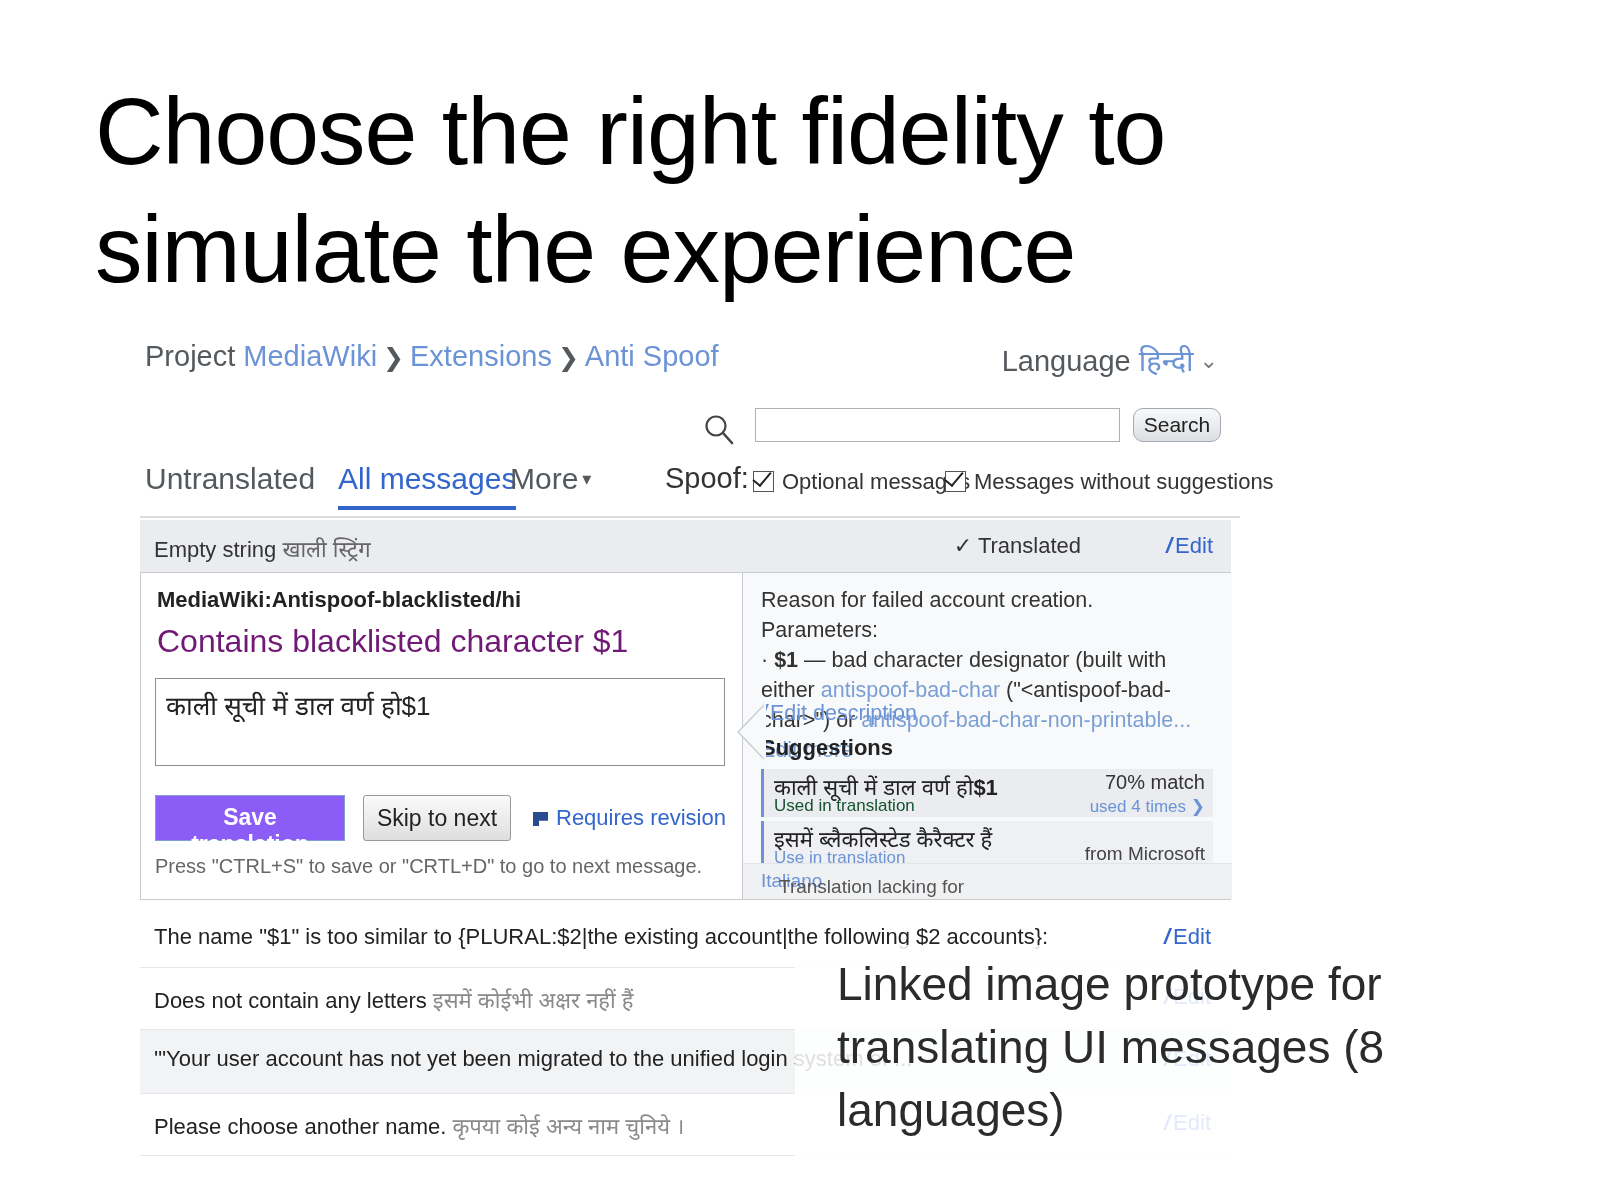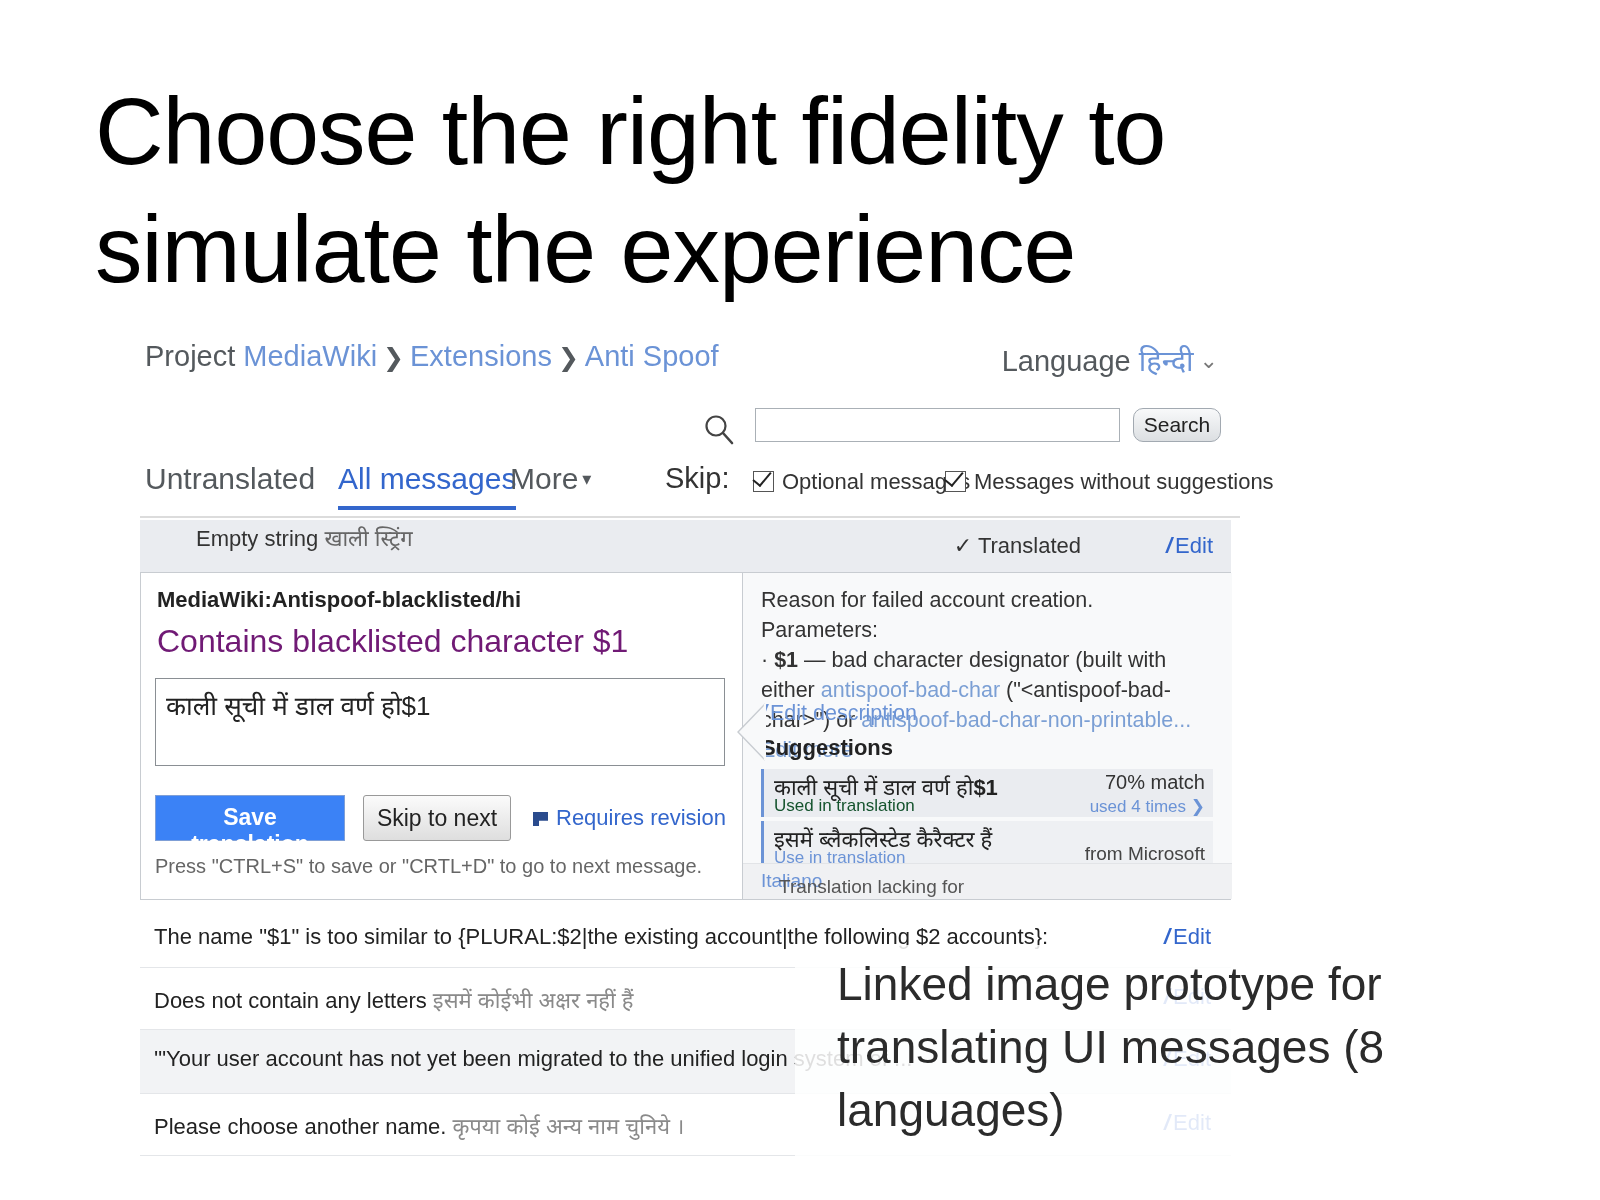--- a/index.html
+++ b/index.html
@@ -200,25 +200,24 @@
     left: 0px;
     top: 190px;
     width: 1091px;
     height: 52px;
     background: #eaecf0;
     border-bottom: 1px solid #dfe1e5;
   }
   .group-bar .gtitle {
     position: absolute;
     left: 14px;
-    top: 2px;
+    top: 13px;
     font-size: 22px;
     color: #333;
     white-space: nowrap;
-    margin-left: 42px;
   }
   .group-bar .gtitle .native { color: #666; }
   .group-bar .translated {
     position: absolute;
     right: 150px;
     top: 13px;
     font-size: 22px;
     color: #333;
     white-space: nowrap;
   }
@@ -305,21 +304,21 @@
     outline: none;
     overflow: hidden;
   }
   .btn-save {
     position: absolute;
     left: 14px;
     top: 222px;
     width: 190px;
     height: 46px;
     box-sizing: border-box;
-    background: #3b82f6;
+    background: #8b5cf6;
     border: 1px solid #7f9fd6;
     color: #ffffff;
     font-family: "Liberation Sans", sans-serif;
     font-weight: 700;
     font-size: 23px;
     cursor: pointer;
     padding: 8px;
   }
   .btn-skip {
     position: absolute;
@@ -540,21 +539,21 @@
     </span>
     <input class="search-input" type="text" value="" style="">
     <button class="search-btn">Search</button>
   </div>
 
   <div class="tab-row">
     <div class="tab" id="tab-untranslated">Untranslated</div>
     <div class="tab active" id="tab-all">All messages</div>
     <div class="tab" id="tab-more"><span>More</span><span class="caret">▾</span></div>
 
-    <div class="show-label">Skip:</div>
+    <div class="show-label">Spoof:</div>
 
     <div class="cbx-group" id="cbx-optional"><span class="cbx"></span><span>Optional messages</span></div>
 
     <div class="cbx-group" id="cbx-nosugg"><span class="cbx"></span><span>Messages without suggestions</span></div>
   </div>
 
   <div class="group-bar">
     <div class="gtitle"><span>Empty string</span> <span class="native">खाली स्ट्रिंग</span></div>
     <div class="translated"><span>✓</span> <span>Translated</span></div>
     <div class="edit-link"><span class="pencil">/</span><span>Edit</span></div>

